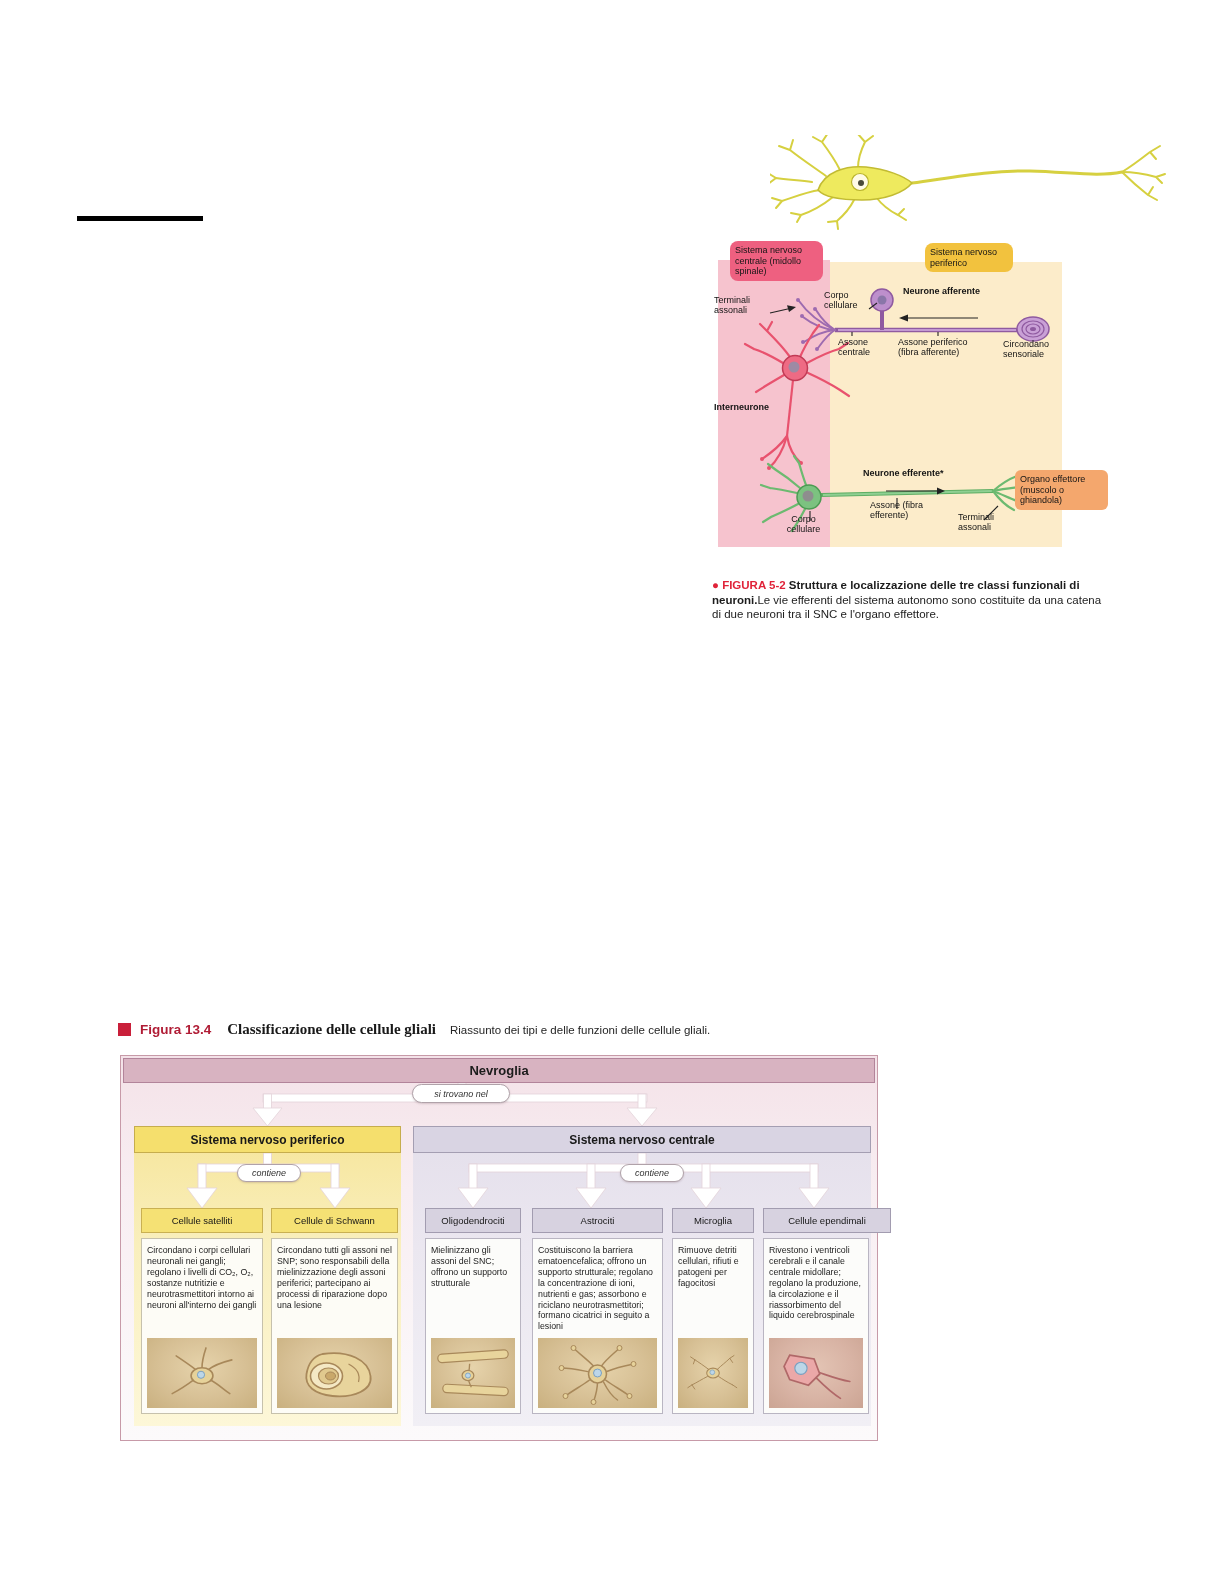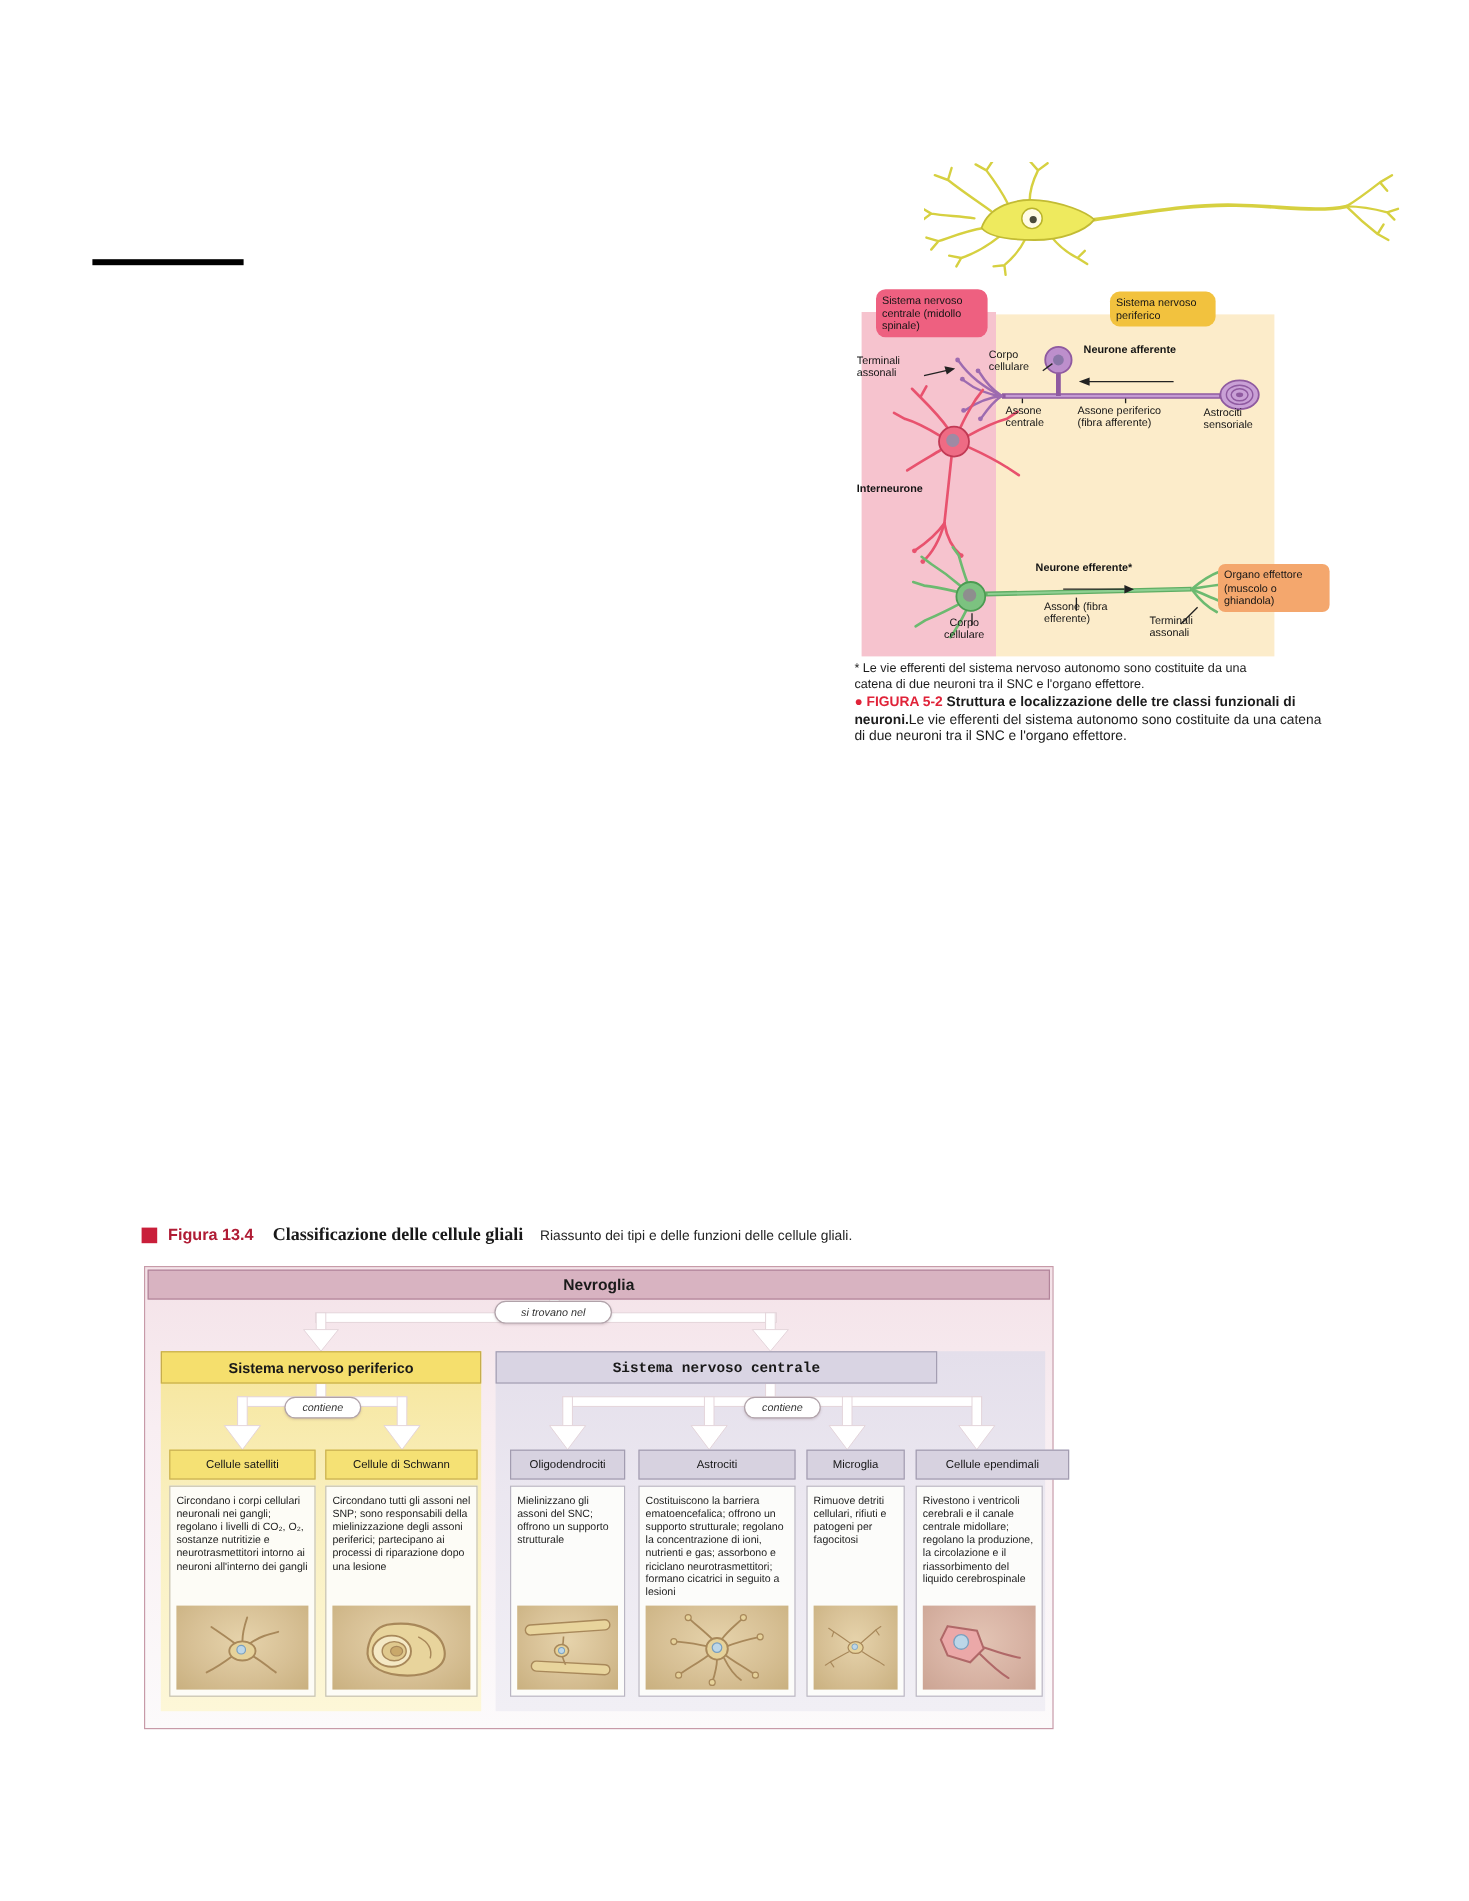--- a/index.html
+++ b/index.html
@@ -38,21 +38,21 @@
             background:linear-gradient(180deg,#f4e2e8 0%, #f8eef2 35%, #fcfafb 100%); }
   .nev-bar { position:absolute; left:2px; top:2px; width:752px; height:25px; background:#d8b3c1;
              border:1px solid #b2849a; display:flex; align-items:center; justify-content:center;
              font-weight:bold; font-size:13px; color:#1b1b1b; }
   .panel { position:absolute; top:70px; height:300px; }
   .panel.snp { left:13px; width:267px; background:linear-gradient(180deg,#f6e59a 0%, #f9efbd 40%, #fdf7d8 100%); }
   .panel.snc { left:292px; width:458px; background:linear-gradient(180deg,#e4dfeb 0%, #ebe7f0 40%, #f1eff5 100%); }
   .grp-bar { position:absolute; top:70px; height:27px; display:flex; align-items:center; justify-content:center;
              font-weight:bold; font-size:12px; color:#181818; }
   .grp-bar.snp { left:13px; width:267px; background:#f5df6d; border:1px solid #c6ad4d; }
-  .grp-bar.snc { left:292px; width:368px; background:#d9d4e3; border:1px solid #a49eb2;font-family:Liberation Mono, monospace; }
+  .grp-bar.snc { left:292px; width:458px; background:#d9d4e3; border:1px solid #a49eb2; }
   .fig134 svg.connectors { position:absolute; left:0; top:0; }
   .pill { position:absolute; background:#fff; border:1px solid #b0a2a9; border-radius:10px;
           display:flex; align-items:center; justify-content:center; font-style:italic;
           font-size:9px; color:#333; box-shadow:0 1px 2px rgba(120,90,100,.25); }
   .hd { position:absolute; top:152px; height:25px; display:flex; align-items:center; justify-content:center;
         text-align:left; font-size:9.5px; color:#161616; }
   .hd.y { background:#f5e174; border:1px solid #c9b052; }
   .hd.l { background:#d7d2e0; border:1px solid #a29cb0; }
   .card { position:absolute; top:182px; height:176px; background:#fcfcfa; border:1px solid #b9b5c2;
           padding:6px 5px 5px; display:flex; flex-direction:column; font-size:8.8px; line-height:1.24; color:#222; }
@@ -183,28 +183,27 @@
 
     <div class="f52box snc"><span>Sistema nervoso centrale (midollo spinale)</span></div>
     <div class="f52box snp"><span>Sistema nervoso periferico</span></div>
     <div class="f52box org"><span>Organo effettore (muscolo o ghiandola)</span></div>
 
     <div class="f52l" style="left:2px; top:57px; width:50px;">Terminali assonali</div>
     <div class="f52l" style="left:112px; top:52px; width:50px;">Corpo cellulare</div>
     <div class="f52l b" style="left:191px; top:48px; width:110px;">Neurone afferente</div>
     <div class="f52l" style="left:126px; top:99px; width:48px;">Assone centrale</div>
     <div class="f52l" style="left:186px; top:99px; width:82px;">Assone periferico (fibra afferente)</div>
-    <div class="f52l" style="left:291px; top:101px; width:60px;">Astrociti sensoriale</div>
+    <div class="f52l" style="left:291px; top:101px; width:60px;">Circondano sensoriale</div>
     <div class="f52l b" style="left:2px; top:164px; width:80px;">Interneurone</div>
     <div class="f52l b" style="left:151px; top:230px; width:110px;">Neurone efferente*</div>
     <div class="f52l" style="left:158px; top:262px; width:85px;">Assone (fibra efferente)</div>
     <div class="f52l" style="left:246px; top:274px; width:52px;">Terminali assonali</div>
     <div class="f52l" style="left:64px; top:276px; width:55px; text-align:center;">Corpo cellulare</div>
 
-    <div class="f52-footnote">* Le vie efferenti del sistema nervoso autonomo sono costituite da una catena di due neuroni tra il SNC e l'organo effettore.</div>
     <div class="f52-caption">
       <span class="tag">● FIGURA 5-2</span>
       <span> </span><span class="bold">Struttura e localizzazione delle tre classi funzionali di neuroni.</span><span class="rest">Le vie efferenti del sistema autonomo sono costituite da una catena di due neuroni tra il SNC e l'organo effettore.</span>
     </div>
   </div>
 
   <div class="fig134-cap">
     <span class="sq"></span>
     <span class="lab">Figura 13.4</span>
     <span class="ttl">Classificazione delle cellule gliali</span>

